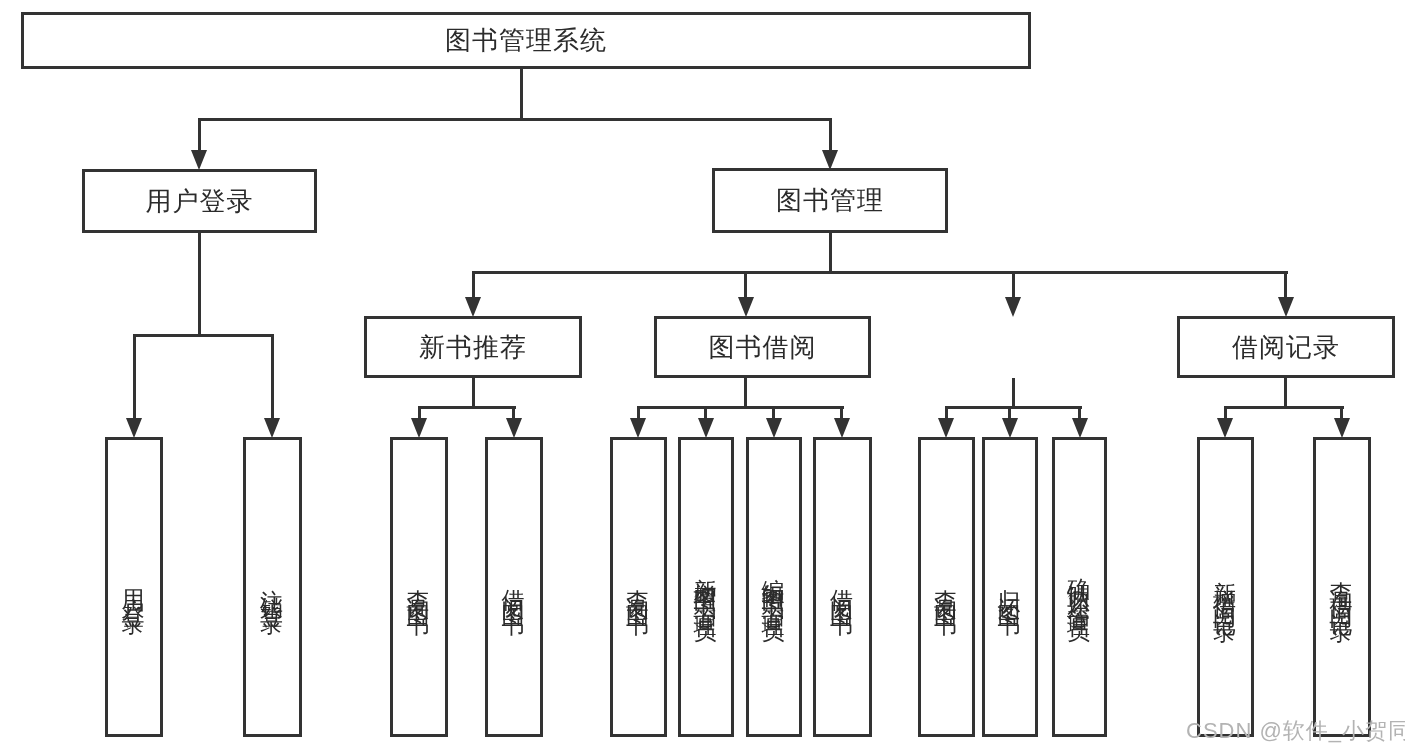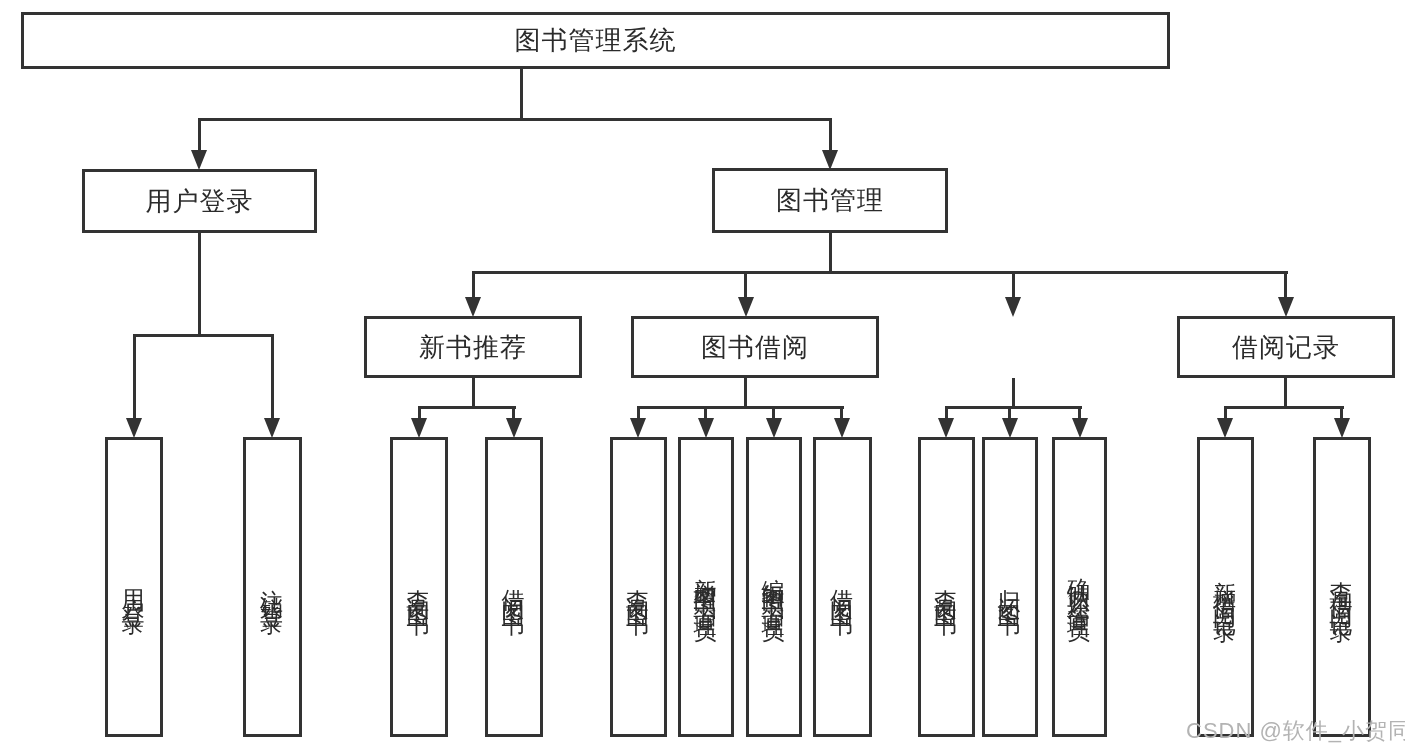--- a/index.html
+++ b/index.html
@@ -58,21 +58,21 @@
     font-size: 22px;
     letter-spacing: 1px;
     white-space: nowrap;
   }
 </style>
 </head>
 <body>
 
 <div class="canvas">
 
-  <div class="box" style="left:21px; top:12px; width:1149px; height:57px;">图书管理系统</div>
+  <div class="box" style="left:21px; top:12px; width:1010px; height:57px;">图书管理系统</div>
 
   <div class="vl" style="left:520px; top:69px; height:50px;"></div>
   <div class="hl" style="left:198px; top:118px; width:634px;"></div>
   <div class="vl" style="left:198px; top:118px; height:34px;"></div>
   <div class="arrow" style="left:191px; top:150px;"></div>
   <div class="vl" style="left:829px; top:118px; height:34px;"></div>
   <div class="arrow" style="left:822px; top:150px;"></div>
 
   <div class="box" style="left:82px; top:169px; width:235px; height:64px;">用户登录</div>
   <div class="box" style="left:712px; top:168px; width:236px; height:65px;">图书管理</div>
@@ -89,21 +89,21 @@
   <div class="vl" style="left:472px; top:271px; height:28px;"></div>
   <div class="arrow" style="left:465px; top:297px;"></div>
   <div class="vl" style="left:744px; top:271px; height:28px;"></div>
   <div class="arrow" style="left:738px; top:297px;"></div>
   <div class="vl" style="left:1012px; top:271px; height:28px;"></div>
   <div class="arrow" style="left:1005px; top:297px;"></div>
   <div class="vl" style="left:1284px; top:271px; height:28px;"></div>
   <div class="arrow" style="left:1278px; top:297px;"></div>
 
   <div class="box" style="left:364px; top:316px; width:218px; height:62px;text-align:center;">新书推荐</div>
-  <div class="box" style="left:631px; top:316px; width:248px; height:62px;">图书借阅</div>
+  <div class="box" style="left:654px; top:316px; width:217px; height:62px;">图书借阅</div>
   <div class="box" style="left:1177px; top:316px; width:218px; height:62px;">借阅记录</div>
 
   <div class="vl" style="left:472px; top:378px; height:30px;"></div>
   <div class="hl" style="left:418px; top:406px; width:98px;"></div>
   <div class="vl" style="left:418px; top:406px; height:14px;"></div>
   <div class="arrow" style="left:411px; top:418px;"></div>
   <div class="vl" style="left:512px; top:406px; height:14px;"></div>
   <div class="arrow" style="left:506px; top:418px;"></div>
 
   <div class="vl" style="left:744px; top:378px; height:30px;"></div>

